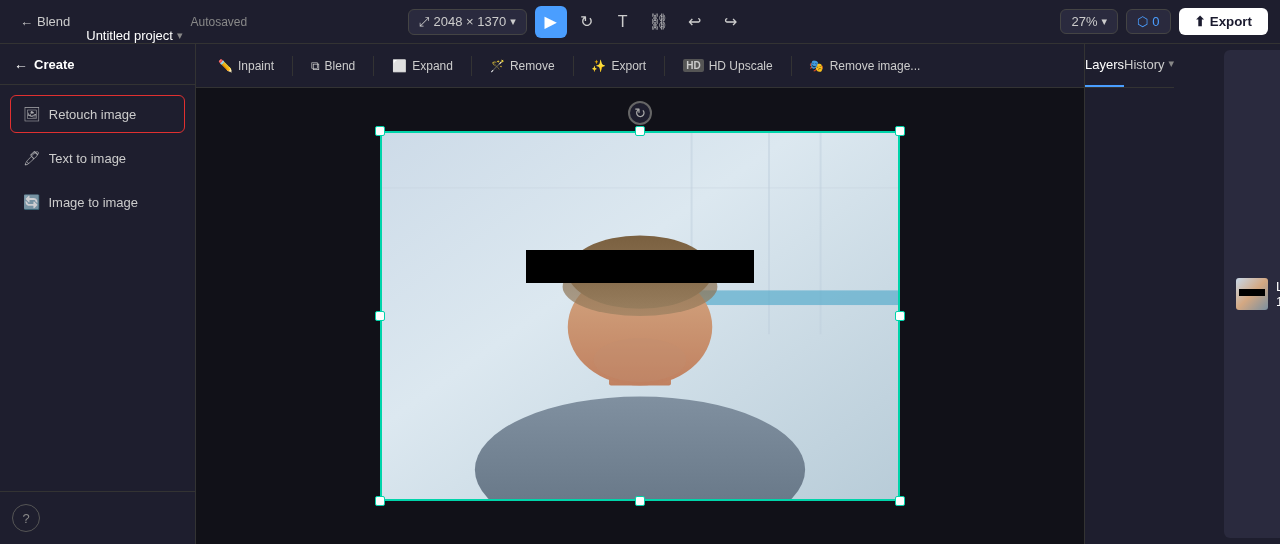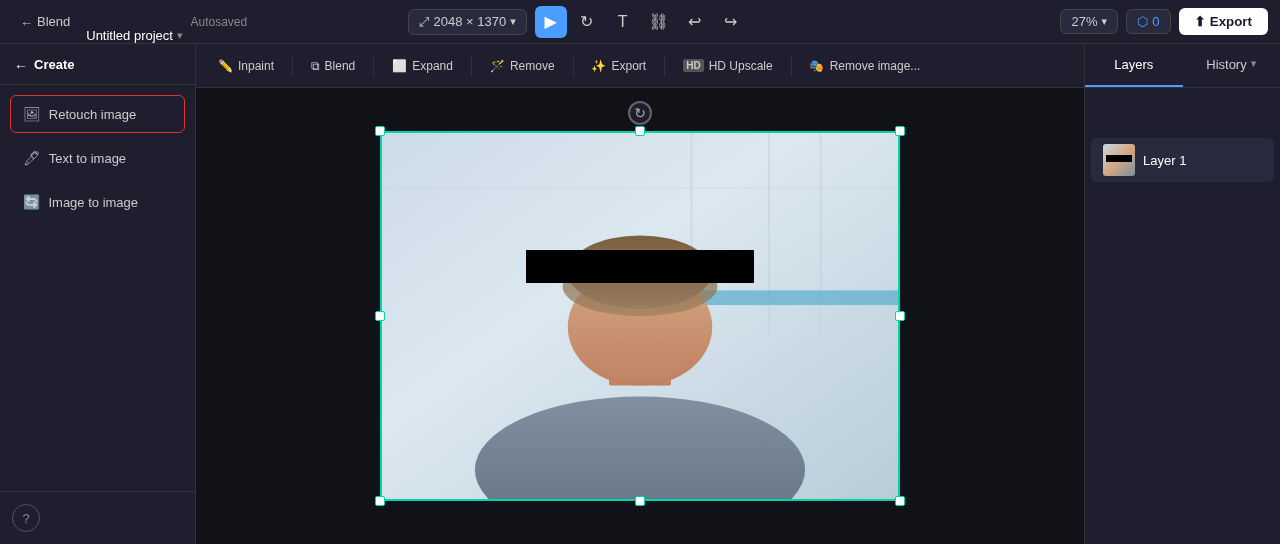--- a/index.html
+++ b/index.html
@@ -304,21 +304,21 @@
       font-size: 14px;
       cursor: grab;
     }
 
     
     .right-panel {
       width: 196px;
       background: #1e1e2e;
       border-left: 1px solid #333;
       display: flex;
-      flex-direction: column;
+      flex-direction: row;
       flex-shrink: 0;
       gap: 44px;
     }
     .panel-header {
       display: flex;
       align-items: center;
       border-bottom: 1px solid #333;
       height: 44px;
     }
     .panel-tab {

